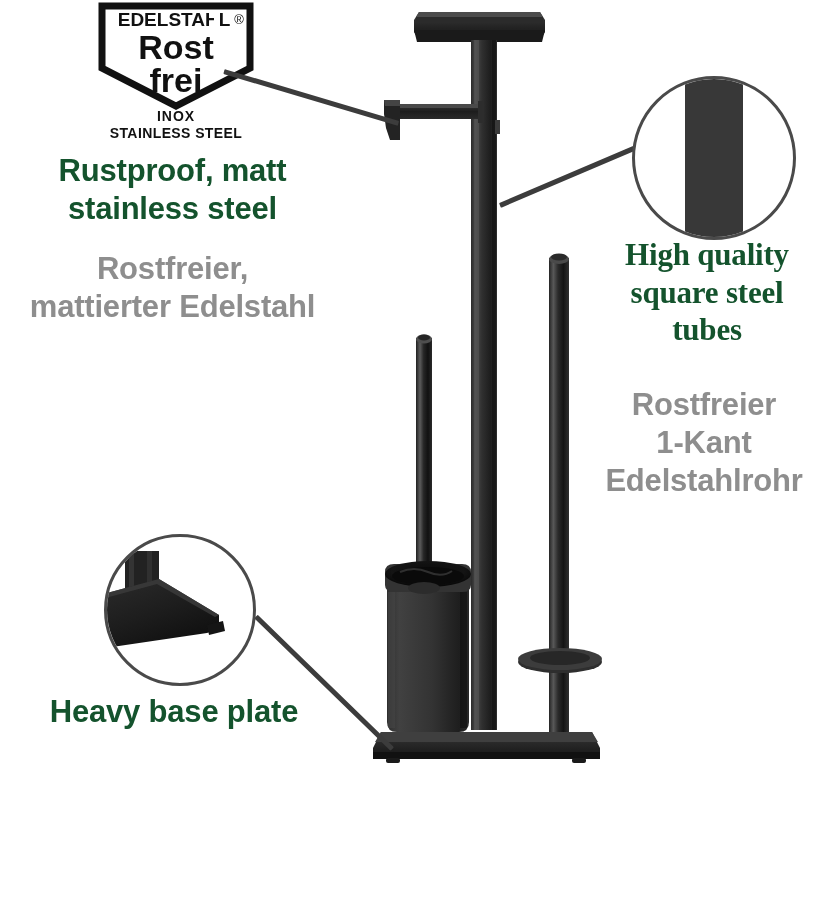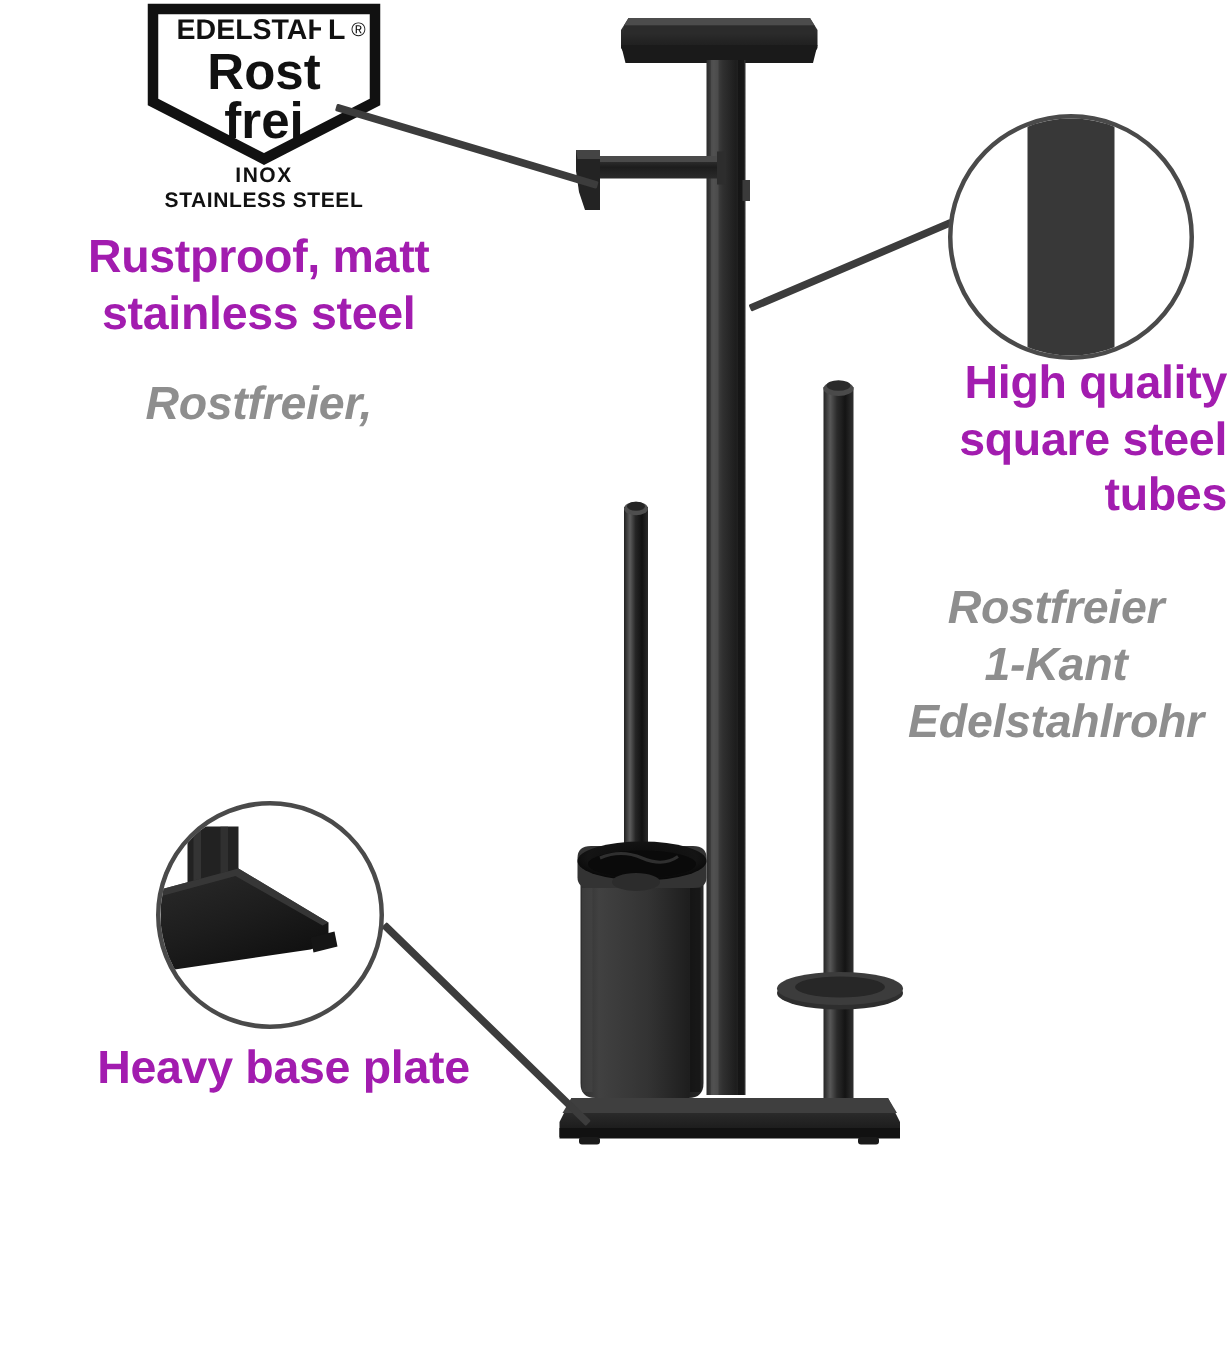--- a/index.html
+++ b/index.html
@@ -20,41 +20,40 @@
   .abs { position: absolute; }
 
   
   #logo-badge {
     left: 96px; top: 2px; width: 160px; height: 140px;
   }
   .logo-svg { display: block; }
 
   
   .callout-en {
-    color: #a21caf;
+    color: #14532d;
     font-weight: bold;
     font-size: 31px;
     line-height: 1.21;
     letter-spacing: -0.2px;
   }
   .callout-de {
     color: #8e8e8e;
     font-weight: bold;
-    font-style: italic;
     font-size: 31px;
     line-height: 1.22;
     letter-spacing: -0.2px;
   }
   #callout-steel-en { left: 0px; top: 152px; width: 345px; text-align: center; }
   #callout-steel-de { left: 0px; top: 250px; width: 345px; text-align: center; }
 
-  #callout-tubes-en { left: 596px; top: 236px; width: 222px; text-align: right; }
+  #callout-tubes-en { left: 596px; top: 236px; width: 222px; text-align: center; font-family: Liberation Serif, serif; }
   #callout-tubes-de { left: 590px; top: 386px; width: 228px; text-align: center; }
 
-  #callout-base-en { left: 0px; top: 693px; width: 348px; text-align: center; padding-left: 15px; }
+  #callout-base-en { left: 0px; top: 693px; width: 348px; text-align: center; }
   #callout-base-de { left: 0px; top: 798px; width: 348px; text-align: center; }
 
   
   .detail-circle {
     border-radius: 50%;
     overflow: hidden;
     box-sizing: border-box;
     background: #ffffff;
   }
   #detail-tube {
@@ -260,20 +259,21 @@
       <path d="M100,88 L116,84 L118,94 L102,98 Z" fill="#151515"></path>
     </svg>
   </div>
 
   <div id="callout-steel-en" class="abs callout-en">
     <div>Rustproof, matt</div>
     <div>stainless steel</div>
   </div>
   <div id="callout-steel-de" class="abs callout-de">
     <div>Rostfreier,</div>
+    <div>mattierter Edelstahl</div>
   </div>
 
   <div id="callout-tubes-en" class="abs callout-en">
     <div>High quality</div>
     <div>square steel</div>
     <div>tubes</div>
   </div>
   <div id="callout-tubes-de" class="abs callout-de">
     <div>Rostfreier</div>
     <div>1-Kant</div>

